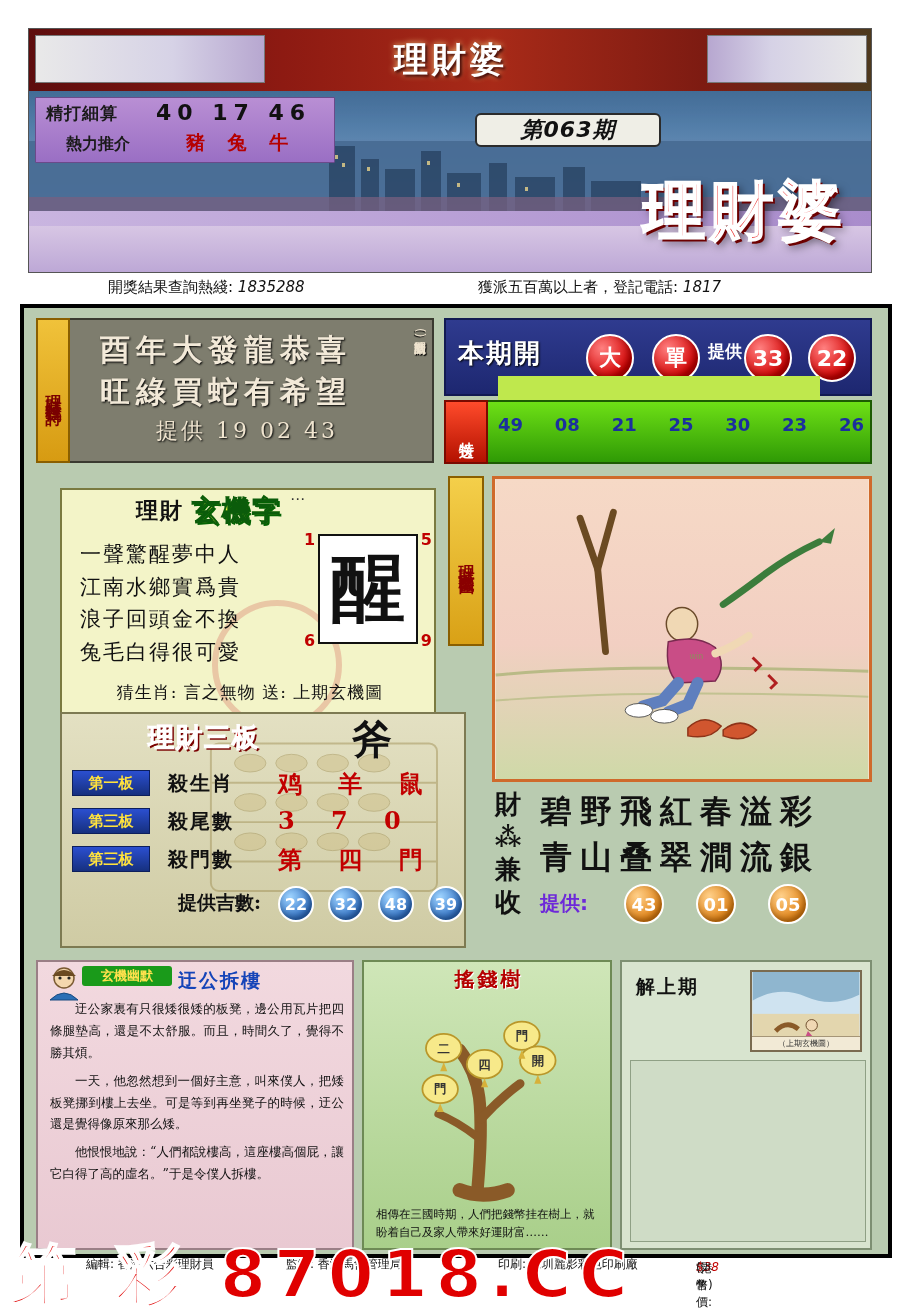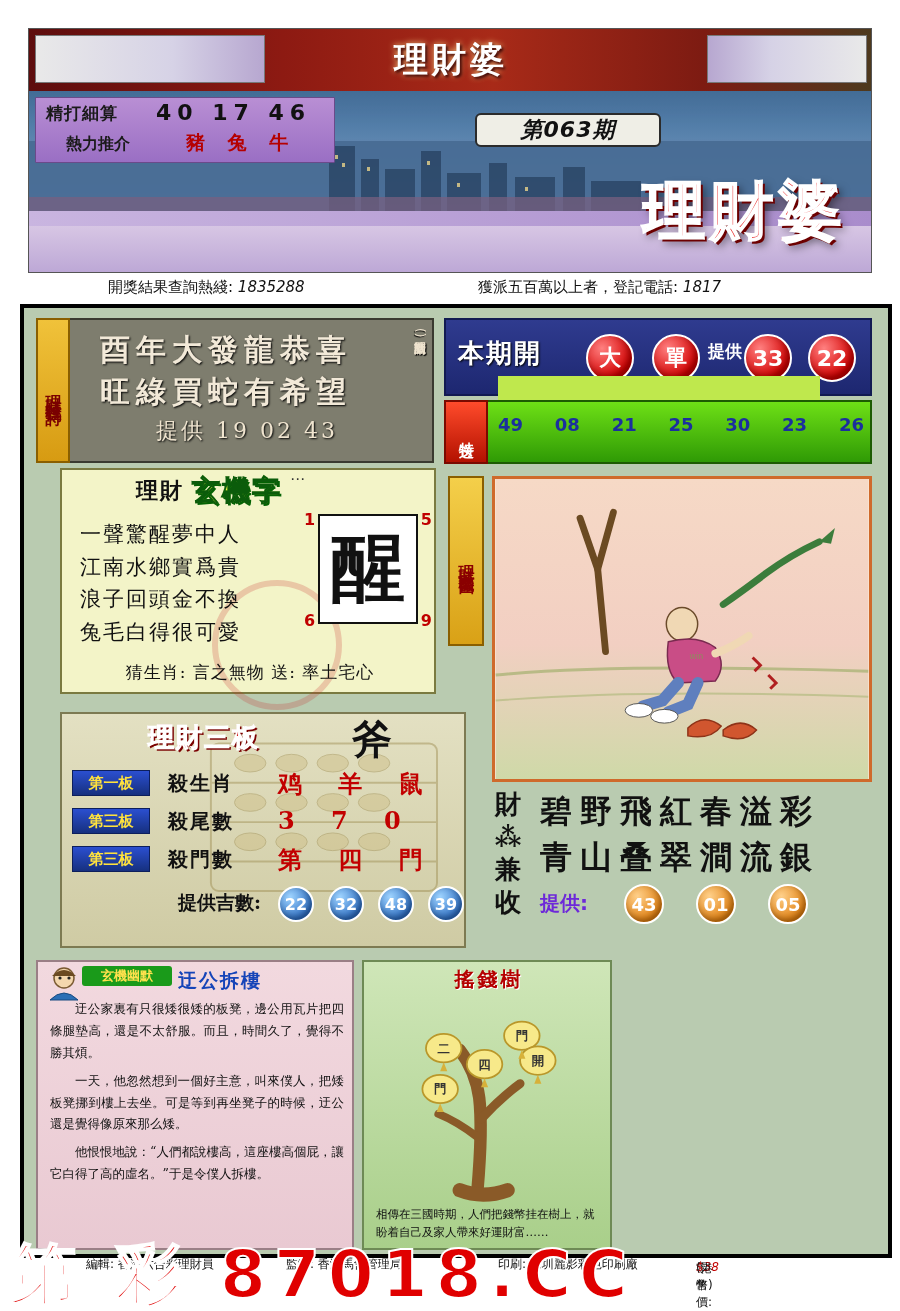--- a/index.html
+++ b/index.html
@@ -162,21 +162,21 @@
     display:flex; justify-content:space-between;
     font-size:18px; font-weight:bold; color:#1b2f9e;
     font-family:"DejaVu Sans","Liberation Sans",sans-serif;
   }
   .ss-mask {
     position:absolute; left:52px; top:-26px; width:322px; height:24px;
     background:#bfe84d;
   }
   
   .xuanji {
-    position:absolute; left:36px; top:160px; width:376px; height:226px;
+    position:absolute; left:36px; top:180px; width:376px; height:226px;
     background:#f3f4c8; border:2px solid #7a7a40;padding-left:37px;
   }
   .xj-title { position:absolute; left:74px; top:6px; font-size:22px; font-weight:bold; color:#111; letter-spacing:2px;}
   .xj-title2 {
     position:absolute; left:130px; top:2px; font-size:28px; font-weight:bold;
     color:#e8f33a; -webkit-text-stroke:1px #0b5c0b;
     text-shadow:2px 2px 0 #046304; letter-spacing:2px;
   }
   .xj-dots { position:absolute; left:228px; top:0px; font-size:15px; color:#333; letter-spacing:2px;}
   .xj-poem {
@@ -472,21 +472,21 @@
         <div>浪子回頭金不換</div>
         <div>兔毛白得很可愛</div>
       </div>
       <div class="xj-bigchar-wrap">
         <div class="xj-bigchar">醒</div>
         <div class="xj-corner xj-c1">1</div>
         <div class="xj-corner xj-c2">5</div>
         <div class="xj-corner xj-c3">6</div>
         <div class="xj-corner xj-c4">9</div>
       </div>
-      <div class="xj-foot">猜生肖: 言之無物   送: 率土宅心</div>
+      <div class="xj-foot">猜生肖: 言之無物   送: 上期玄機圖</div>
     </div>
 
     <div class="pic-tab">理財玄機圖</div>
     <div class="pic-frame">
       <svg viewBox="0 0 380 306" width="374" height="300">
         <defs>
           <linearGradient id="sky" x1="0" y1="0" x2="0" y2="1">
             <stop offset="0" stop-color="#f6d9c6"></stop>
               <stop offset="0.55" stop-color="#f2cfc2"></stop>
             <stop offset="1" stop-color="#cfd9a8"></stop>
@@ -622,20 +622,35 @@
           <path d="M74 86 l-4 10 l8 0 z"></path>
             <path d="M120 104 l-4 10 l8 0 z"></path>
           <path d="M162 72 l-4 10 l8 0 z"></path>
             <path d="M180 100 l-4 10 l8 0 z"></path>
           <path d="M70 132 l-4 10 l8 0 z"></path>
         </g>
       </svg>
       <div class="tree-foot">相傳在三國時期，人們把錢幣挂在樹上，就盼着自己及家人帶來好運財富……</div>
     </div>
 
+    <div class="prev-box">
+      <div class="prev-title">解上期</div>
+      <div class="prev-thumb">
+        <svg viewBox="0 0 112 82" width="108" height="78">
+          <rect x="0" y="0" width="112" height="82" fill="#cfe3f0"></rect>
+          <path d="M0 30 q28 -16 56 -4 q28 12 56 -2 L112 0 L0 0 z" fill="#8fb6cf"></path>
+          <rect x="0" y="44" width="112" height="38" fill="#e3d6ae"></rect>
+          <path d="M24 62 q12 -12 24 -2" stroke="#8a5a28" stroke-width="5" fill="none"></path>
+          <circle cx="62" cy="56" r="6" fill="#f0d8b4" stroke="#6a4a2a"></circle>
+          <path d="M58 62 l-6 14 l18 0 z" fill="#c94d86"></path>
+        </svg>
+        <div class="prev-thumb-cap">（上期玄機圖）</div>
+      </div>
+      <div class="prev-body"></div>
+    </div>
 
   </div>
 
   <div class="footer">
     <span class="f1">編輯: 香港六合彩理財員</span>
     <span class="f2">監制: 香港馬會管理局</span>
     <span class="f3">印刷: 深圳麗影彩色印刷廠</span>
     <span class="f4">
       <span>零售價:</span>
       <span class="f-price">$38</span>

